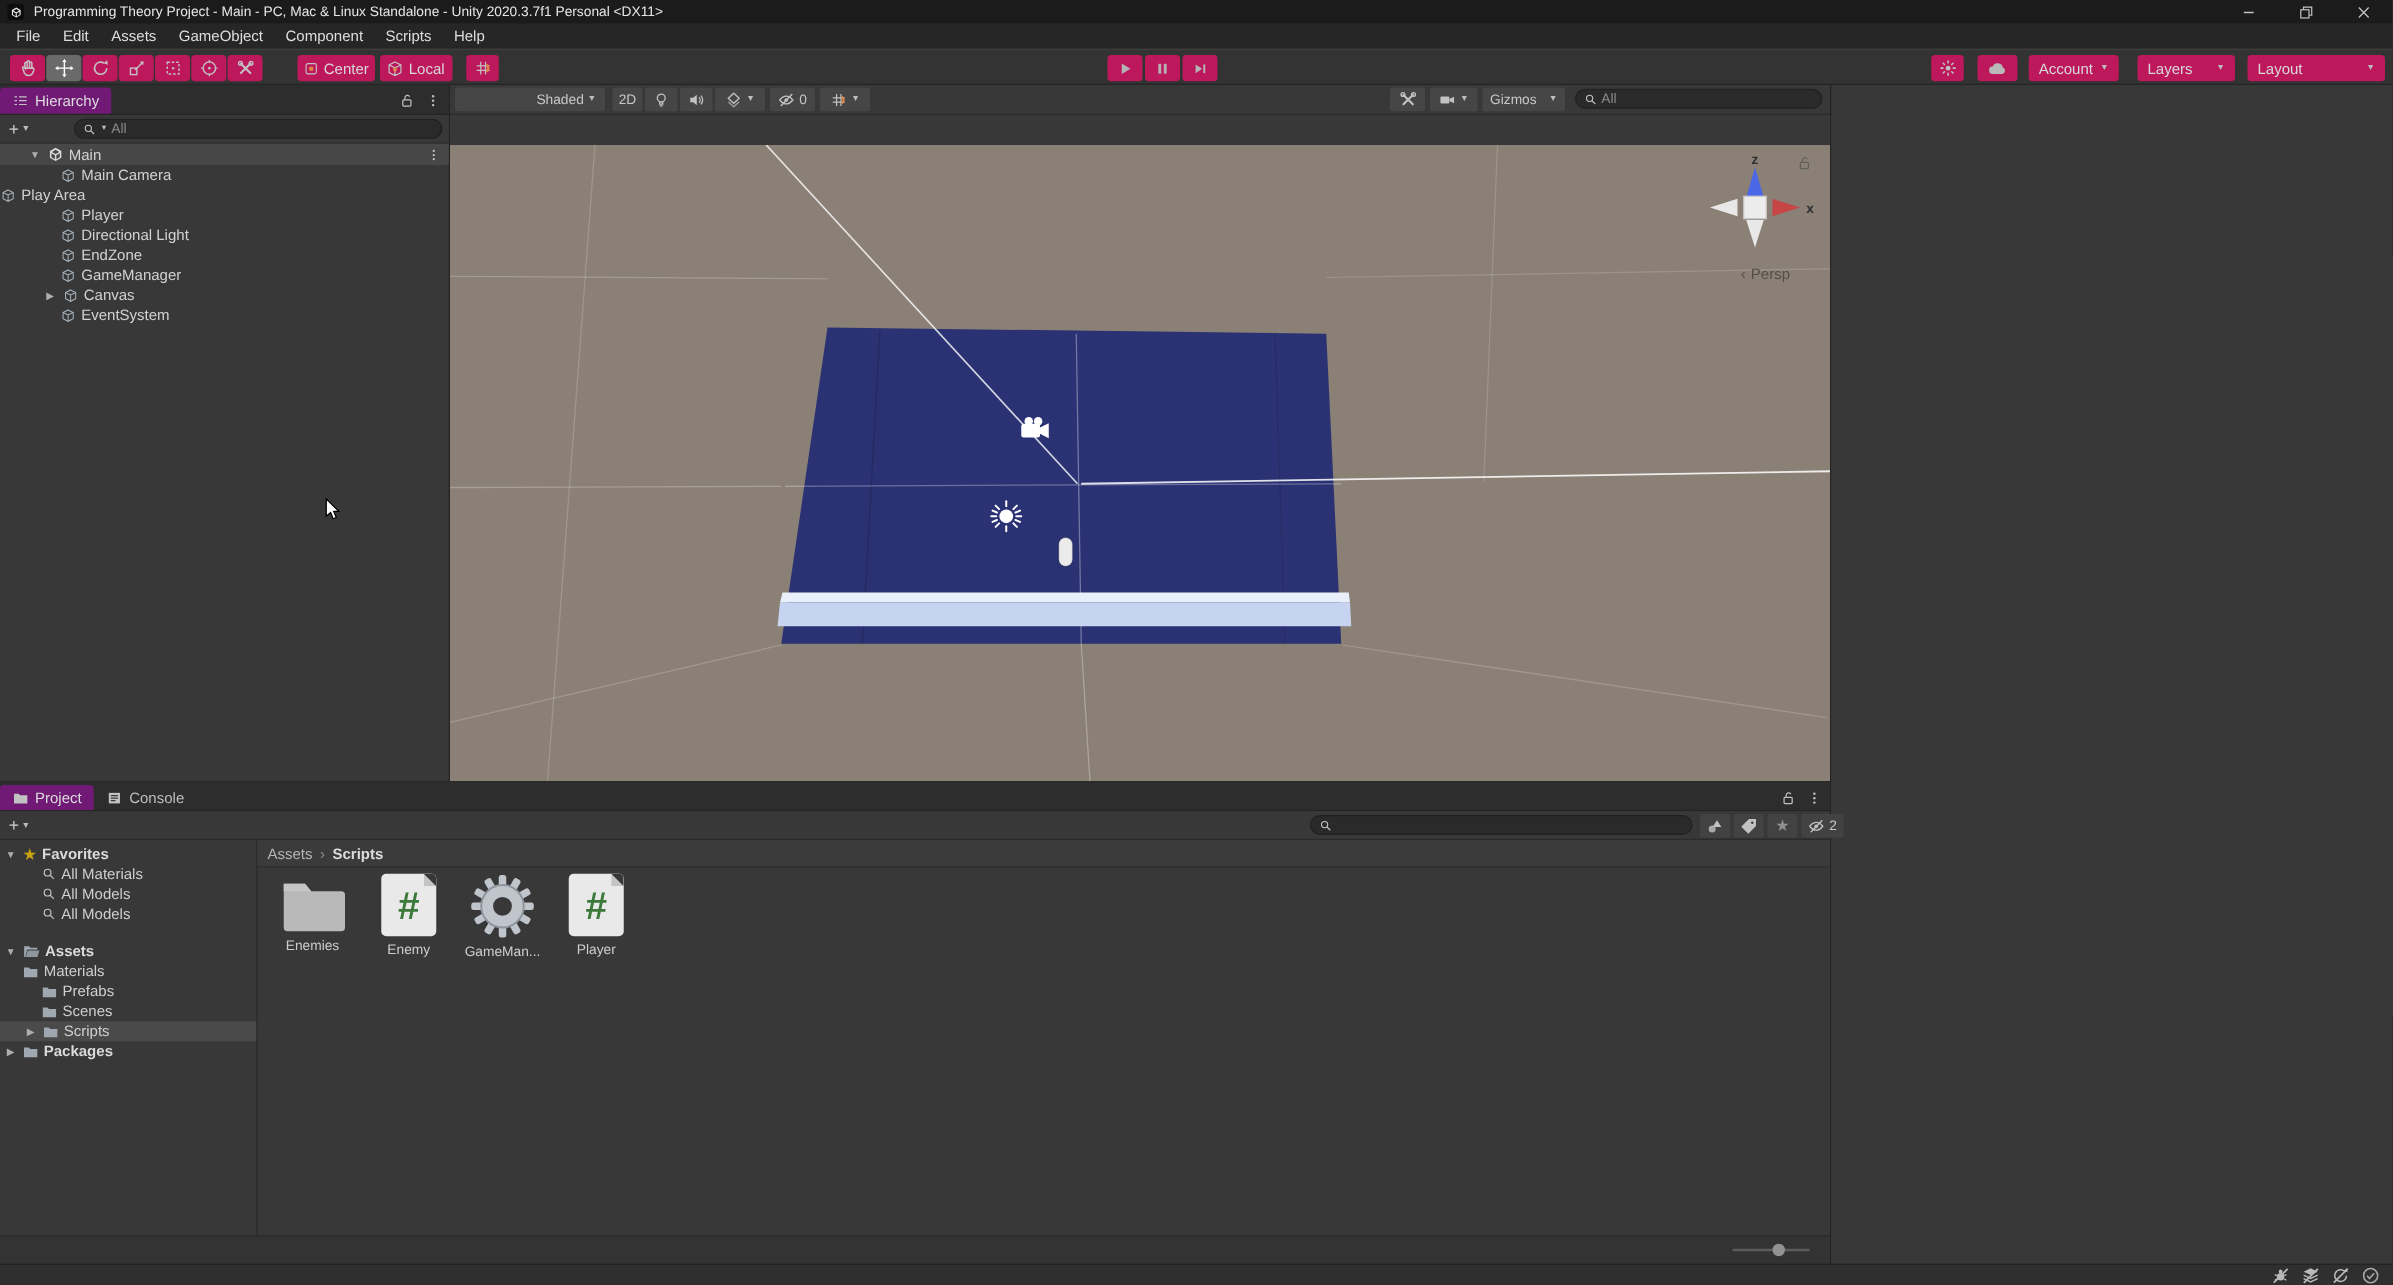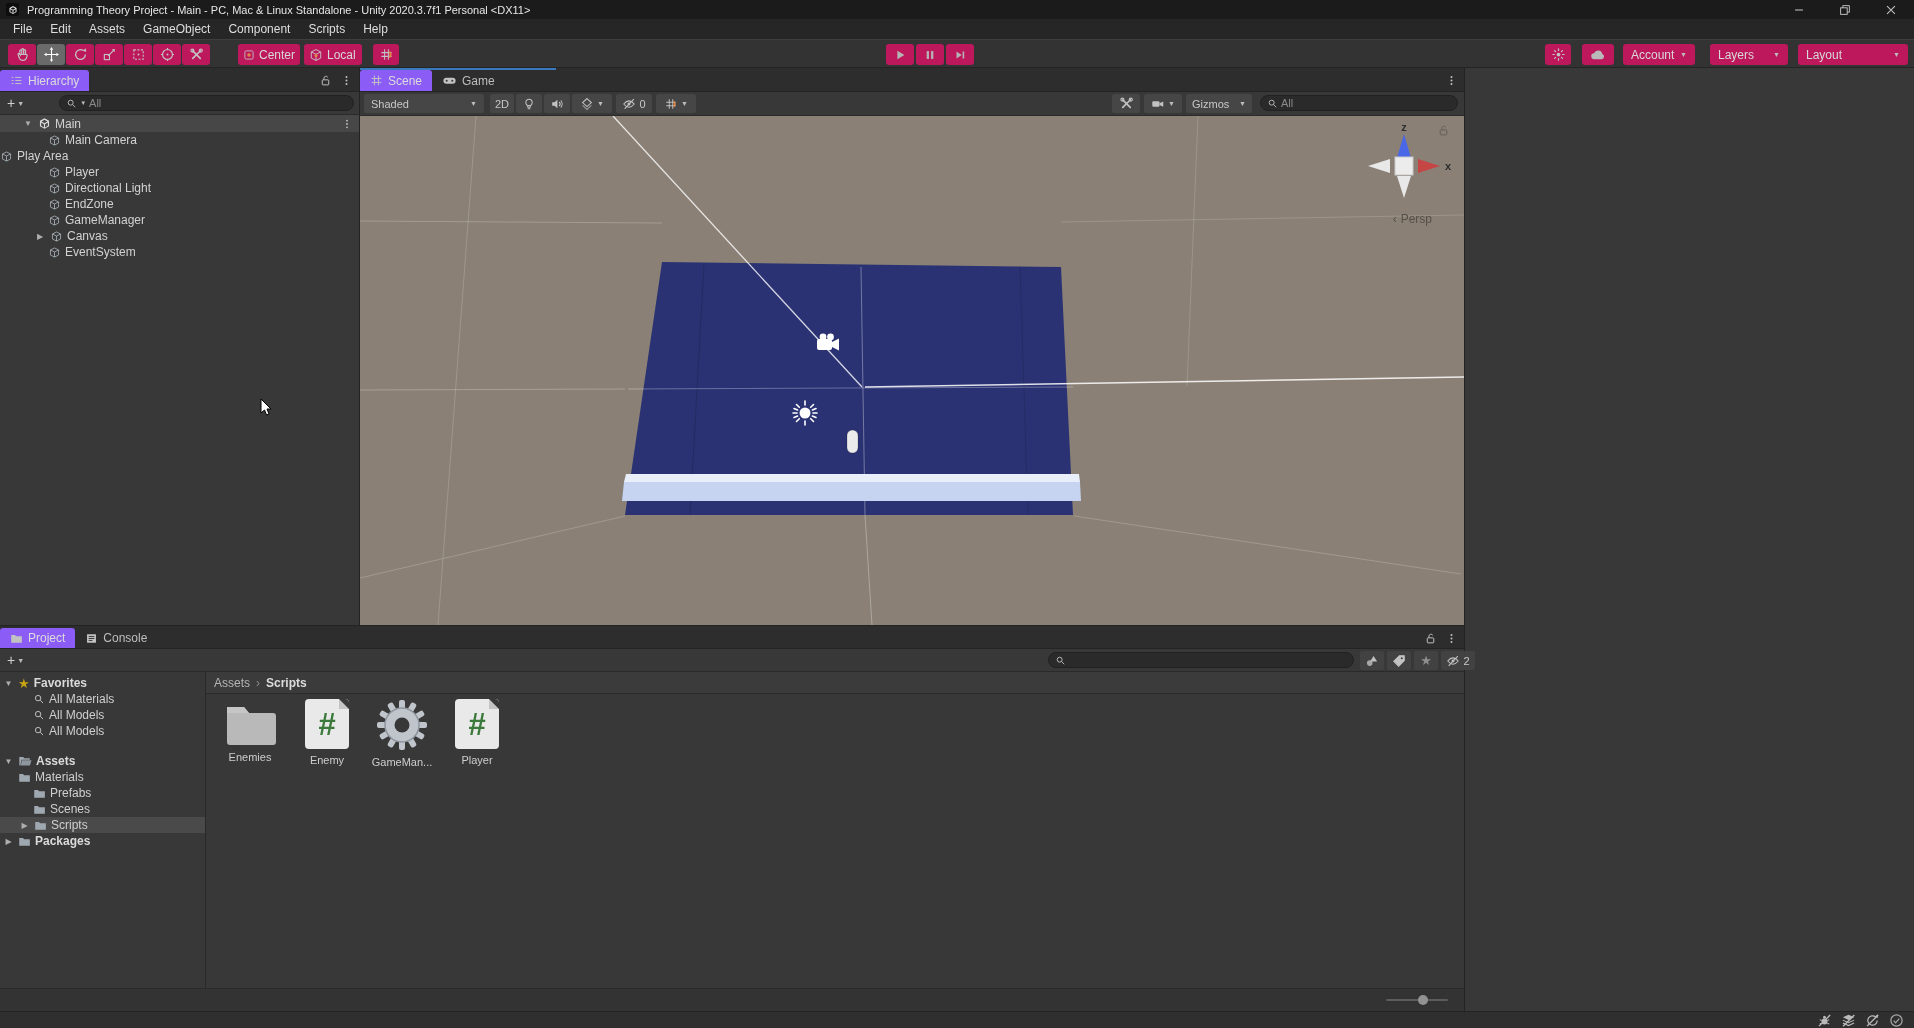--- a/index.html
+++ b/index.html
@@ -30,21 +30,21 @@
           display:flex; align-items:center; justify-content:center; gap:4px; color:#c8c8c8; }
   .tbtn.active { background:#6a6a6a; color:#ffffff; }
   .tbtn .lbl { font-size:12px; color:#d8d8d8; }
 
   
   .panel { position:absolute; background:#383838; }
   .tabbar { position:relative; height:24px; background:#2d2d2d; display:flex; align-items:flex-end;
             border-bottom:1px solid #242424; }
   .tab { height:21px; padding:0 10px; display:flex; align-items:center; gap:5px;
          color:#bdbdbd; font-size:12px; position:relative; }
-  .tab.active { background:#8b5cf6; color:#dcdcdc; border-radius:3px 3px 0 0; }
+  .tab.active { background:#701a75; color:#dcdcdc; border-radius:3px 3px 0 0; }
   .tab-right { position:absolute; right:6px; top:0; height:24px; display:flex; align-items:center; gap:8px; }
   .focus-line { position:absolute; top:0; left:0; height:2px; background:#3a79bb; }
 
   .toolrow { position:relative; height:23px; background:#383838; border-bottom:1px solid #2a2a2a;
              display:flex; align-items:center; padding:0 5px; gap:5px; }
   .plusbtn { display:flex; align-items:center; gap:2px; color:#cfcfcf; font-size:14px; padding:0 2px; }
   .searchbox { flex:1; height:16px; background:#2a2a2a; border:1px solid #212121; border-radius:8px;
                display:flex; align-items:center; padding:0 6px; gap:3px; }
   .searchbox input { flex:1; background:transparent; border:none; outline:none; color:#cfcfcf;
                      font-size:11px; font-family:inherit; }
@@ -497,43 +497,23 @@
           </svg>
           <span>EventSystem</span>
         </div>
     </div>
     <svg class="cursor" width="13" height="19" viewBox="0 0 13 19">
         <path d="M1 1l0 14 3.5-3 2 5 2.5-1-2-5H11z" fill="#fff" stroke="#000" stroke-width="1"></path>
       </svg>
   </div>
 
   <div class="panel" style="left:360px;top:68px;width:1104px;height:557px">
-    <div class="tabbar">
-      <div class="focus-line" style="width:196px"></div>
-      <div class="tab active">
-        <svg class="ic" width="13" height="13">
-            <use href="#i-gridtab"></use>
-          </svg>
-        <span>Scene</span>
-      </div>
-      <div class="tab">
-        <svg class="ic" width="15" height="15">
-            <use href="#i-gamepad"></use>
-          </svg>
-        <span>Game</span>
-      </div>
-      <div class="tab-right">
-          <svg class="ic" width="13" height="13">
-            <use href="#i-kebab"></use>
-          </svg>
-        </div>
-    </div>
 
     <div class="scenebar">
-      <div class="sbtn" style="left:4px;width:120px;justify-content:space-between;padding:0 7px">
+      <div class="sbtn" style="left:4px;width:120px;justify-content:flex-end;padding:0 7px">
         <span>Shaded</span>
           <span class="chev">▼</span>
       </div>
       <div class="sbtn" style="left:130px;width:24px">
           <span>2D</span>
         </div>
       <div class="sbtn" style="left:156px;width:26px">
           <svg class="ic" width="14" height="14">
             <use href="#i-bulb"></use>
           </svg>

